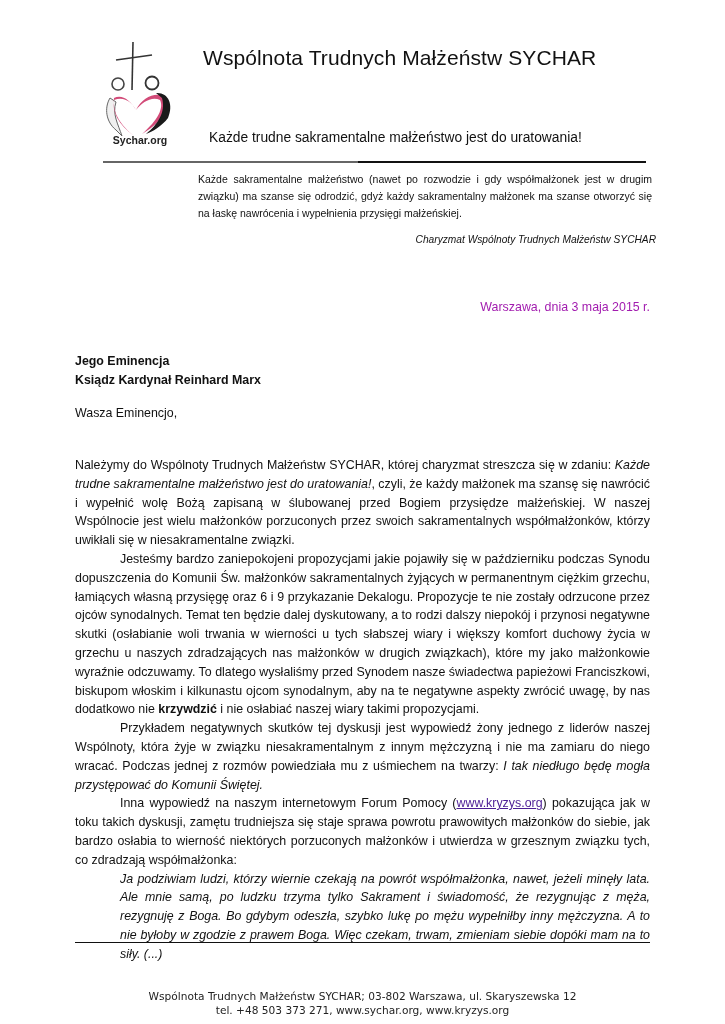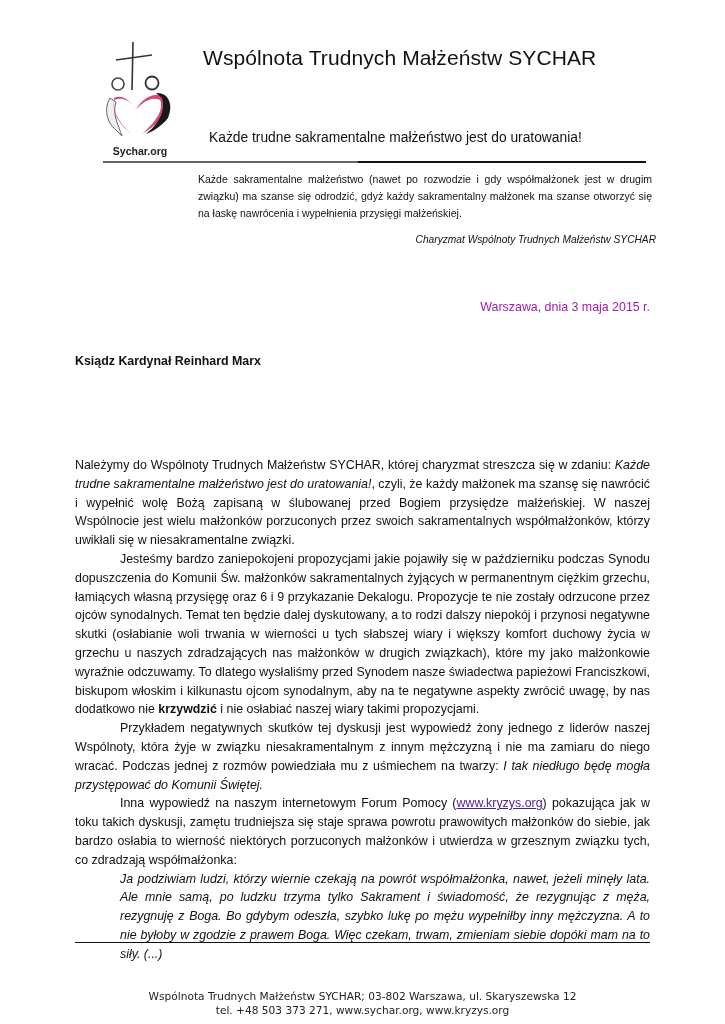--- a/index.html
+++ b/index.html
@@ -1,21 +1,21 @@
 <!DOCTYPE html>
 <html><head>
 <meta charset="utf-8">
 <style>
   html, body { margin: 0; padding: 0; background: #ffffff; }
   body { width: 725px; height: 1024px; position: relative; overflow: hidden; color: #111; font-family: "Liberation Sans", sans-serif; }
   .abs { position: absolute; }
 
   
   #logo { left: 96px; top: 38px; width: 90px; height: 112px; }
-  #logo-text { left: 100px; top: 145px; width: 80px; font-size: 10.5px; font-weight: bold; color: #222; text-align: center; }
+  #logo-text { left: 100px; top: 134px; width: 80px; font-size: 10.5px; font-weight: bold; color: #222; text-align: center; }
   #org-title { left: 203px; top: 46px; font-size: 21px; color: #111; white-space: nowrap; letter-spacing: 0.1px; }
   #motto { left: 209px; top: 130px; font-size: 13.8px; color: #111; white-space: nowrap; }
   #header-rule { left: 103px; top: 161px; width: 543px; height: 2px; background: linear-gradient(to right, #666 0, #666 47%, #111 47%, #111 100%); }
 
   
   #charisma { left: 198px; top: 171px; width: 454px; font-size: 10.5px; line-height: 17px; text-align: justify; color: #111; }
   #charisma-sig { left: 202px; top: 234px; width: 454px; font-size: 10.2px; font-style: italic; text-align: right; color: #111; }
 
   
   #date { right: 75px; top: 300px; font-size: 12.4px; color: #a21caf; white-space: nowrap; }
@@ -59,24 +59,26 @@
 <div id="org-title" class="abs">Wspólnota Trudnych Małżeństw SYCHAR</div>
 <div id="motto" class="abs">Każde trudne sakramentalne małżeństwo jest do uratowania!</div>
 <div id="header-rule" class="abs"></div>
 
 <div id="charisma" class="abs">Każde sakramentalne małżeństwo (nawet po rozwodzie i gdy współmałżonek jest w drugim związku) ma szanse się odrodzić, gdyż każdy sakramentalny małżonek ma szanse otworzyć się na łaskę nawrócenia i wypełnienia przysięgi małżeńskiej.</div>
 <div id="charisma-sig" class="abs">Charyzmat Wspólnoty Trudnych Małżeństw SYCHAR</div>
 
 <div id="date" class="abs">Warszawa, dnia 3 maja 2015 r.</div>
 
 <div id="addressee" class="abs">
+  <div>Jego Eminencja</div>
   <div>Ksiądz Kardynał Reinhard Marx</div>
 </div>
 
 <div id="salutation" class="abs">
+  <div>Wasza Eminencjo,</div>
 </div>
 
 <div id="body" class="abs">
   <p><span>Należymy do Wspólnoty Trudnych Małżeństw SYCHAR, której charyzmat streszcza się w zdaniu: </span><i>Każde trudne sakramentalne małżeństwo jest do uratowania!</i><span>, czyli, że każdy małżonek ma szansę się nawrócić i wypełnić wolę Bożą zapisaną w ślubowanej przed Bogiem przysiędze małżeńskiej. W naszej Wspólnocie jest wielu małżonków porzuconych przez swoich sakramentalnych współmałżonków, którzy uwikłali się w niesakramentalne związki.</span></p>
   <p class="indent"><span>Jesteśmy bardzo zaniepokojeni propozycjami jakie pojawiły się w październiku podczas Synodu dopuszczenia do Komunii Św. małżonków sakramentalnych żyjących w permanentnym ciężkim grzechu, łamiących własną przysięgę oraz 6 i 9 przykazanie Dekalogu. Propozycje te nie zostały odrzucone przez ojców synodalnych. Temat ten będzie dalej dyskutowany, a to rodzi dalszy niepokój i przynosi negatywne skutki (osłabianie woli trwania w wierności u tych słabszej wiary i większy komfort duchowy życia  w grzechu u naszych zdradzających nas małżonków w drugich związkach), które my jako małżonkowie wyraźnie odczuwamy. To dlatego wysłaliśmy przed Synodem nasze świadectwa papieżowi Franciszkowi, biskupom włoskim i kilkunastu ojcom synodalnym, aby na te negatywne aspekty zwrócić uwagę, by nas dodatkowo nie </span><b>krzywdzić</b><span> i nie osłabiać naszej wiary takimi propozycjami.</span></p>
   <p class="indent"><span>Przykładem negatywnych skutków tej dyskusji jest wypowiedź żony jednego z liderów naszej Wspólnoty, która żyje w związku niesakramentalnym z innym mężczyzną i nie ma zamiaru do niego wracać. Podczas jednej z rozmów powiedziała mu z uśmiechem na twarzy: </span><i>I tak niedługo będę mogła przystępować do Komunii Świętej.</i></p>
   <p class="indent"><span>Inna wypowiedź na naszym internetowym Forum Pomocy (</span><a class="link">www.kryzys.org</a><span>) pokazująca jak w  toku takich dyskusji, zamętu trudniejsza się staje sprawa powrotu prawowitych małżonków do siebie, jak bardzo osłabia to wierność niektórych porzuconych małżonków i utwierdza w grzesznym związku tych, co zdradzają współmałżonka:</span></p>
   <p class="quote">Ja podziwiam ludzi, którzy wiernie czekają na powrót współmałżonka, nawet, jeżeli minęły lata. Ale mnie samą, po ludzku trzyma tylko Sakrament i świadomość, że rezygnując  z męża, rezygnuję z Boga. Bo gdybym odeszła, szybko lukę po mężu wypełniłby inny mężczyzna. A to nie byłoby w zgodzie  z prawem Boga. Więc czekam, trwam, zmieniam siebie dopóki mam na to siły. (...)</p>
 </div>
 

